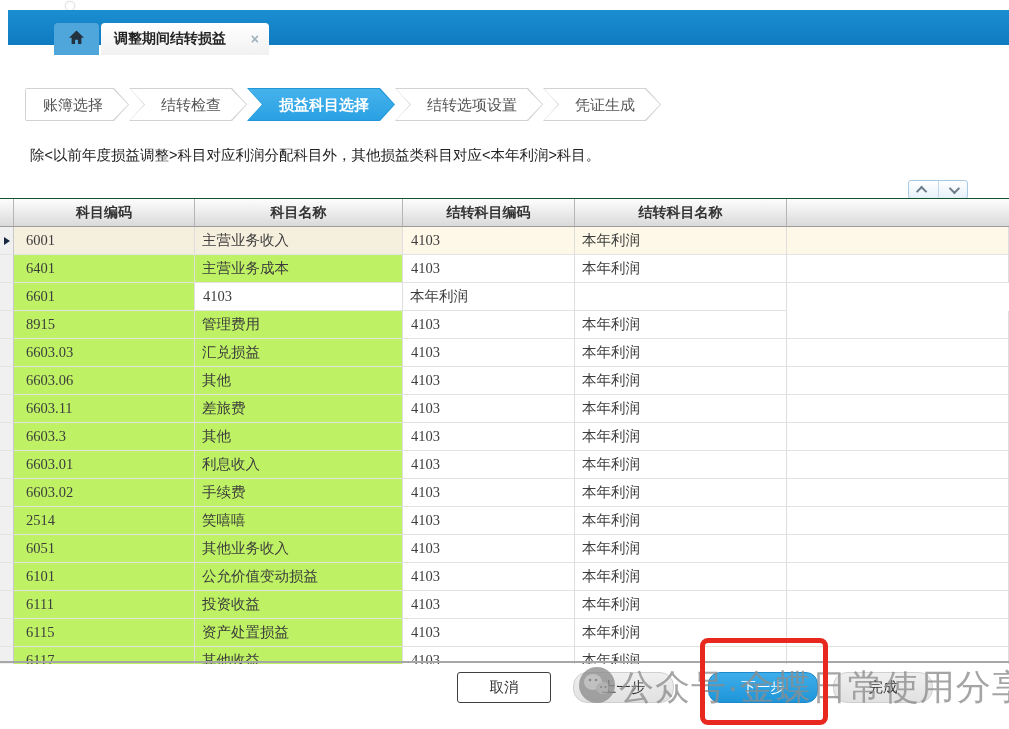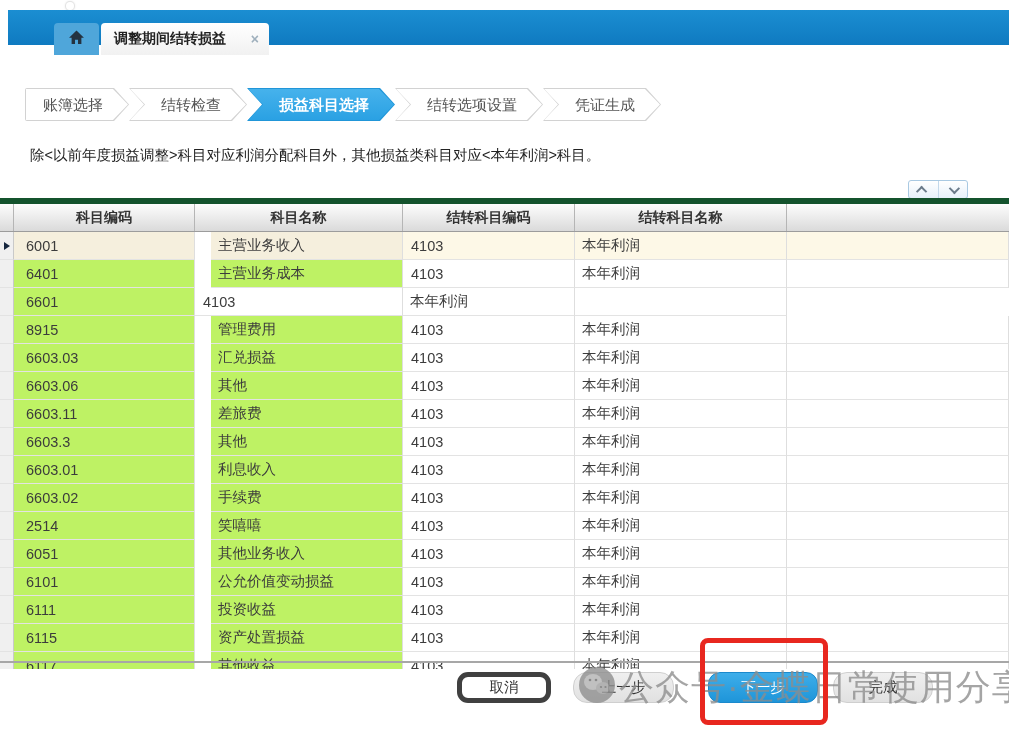--- a/index.html
+++ b/index.html
@@ -43,47 +43,47 @@
   .pager{position:absolute;left:908px;top:180px;width:58px;height:17px;border:1px solid #a9c9e2;
          border-radius:3px;background:linear-gradient(#ffffff,#e7f1fa);display:flex;}
   .pager .half{flex:1;display:flex;align-items:center;justify-content:center;cursor:pointer;}
   .pager .half.up{border-right:1px solid #c3d8ea;}
   .chev{width:6px;height:6px;border-left:2px solid #6b7b8a;border-top:2px solid #6b7b8a;}
   .chev.up{transform:rotate(45deg) translateY(2px);}
   .chev.down{transform:rotate(225deg) translateY(2px);}
 
   
   .grid{position:absolute;left:0;top:198px;width:1009px;height:465px;overflow:hidden;
-        border-top:6px solid #14532d;}
+        border-top:1px solid #14532d;font-family:Liberation Serif, serif;}
   .grid-header{display:grid;grid-template-columns:14px 181px 208px 172px 212px 1fr;height:28px;
         background:linear-gradient(#fdfdfd,#dadada);border-bottom:1px solid #9c9c9c;box-sizing:border-box;}
   .hcell{border-right:1px solid #b5b5b5;display:flex;align-items:center;justify-content:center;
         font-weight:bold;font-size:14px;color:#333;}
   .hcell.filler{border-right:none;}
   .grid-row{display:grid;grid-template-columns:14px 181px 208px 172px 212px 1fr;height:28px;box-sizing:border-box;}
   .cell{border-right:1px solid #dedede;border-bottom:1px solid #e3e3e3;box-sizing:border-box;
         display:flex;align-items:center;font-size:14.5px;color:#3c3c3c;overflow:hidden;white-space:nowrap;}
   .cell.ind{background:#f0f0f0;border-right-color:#c9c9c9;justify-content:center;}
   .cell.gray{background:#bef264;}
   .cell.white{background:#fff;}
   .cell.code{padding-left:12px;}
-  .cell.name{padding-left:7px;margin-left:16px;}
+  .cell.name{padding-left:7px;}
   .cell.tcode{padding-left:8px;}
   .cell.tname{padding-left:7px;}
   .grid-row.selected .cell.gray{background:#f5efdd;}
   .grid-row.selected .cell.white{background:#fdf8e7;}
   .row-arrow{display:none;width:0;height:0;border-left:6px solid #16273f;
         border-top:4px solid transparent;border-bottom:4px solid transparent;}
   .grid-row.selected .row-arrow{display:block;}
   .grid-bottom-line{position:absolute;left:0;top:661px;width:1009px;height:2px;background:#a7a7a7;}
 
   
   .btn{position:absolute;top:672px;height:31px;display:flex;align-items:center;justify-content:center;
        font-size:14.5px;color:#333;box-sizing:border-box;cursor:pointer;z-index:10;}
-  .btn.plain{background:#fff;border:5px solid #404040;border-radius:11px;}
+  .btn.plain{background:#fff;border:1px solid #404040;border-radius:3px;}
   .btn.gray{background:linear-gradient(#efefef,#e1e1e1);border:1px solid #cfcfcf;border-radius:14px;}
   .btn.primary{background:linear-gradient(#3eaeea,#1e95d9);border:1px solid #1b89cc;border-radius:12px;
        color:#fff;}
   .btn.b0{left:457px;width:94px;}
   .btn.b1{left:573px;width:101px;}
   .btn.b2{left:708px;width:110px;}
   .btn.b3{left:833px;width:100px;}
 
   
   .watermark{position:absolute;left:578px;top:665px;height:44px;display:flex;align-items:center;

